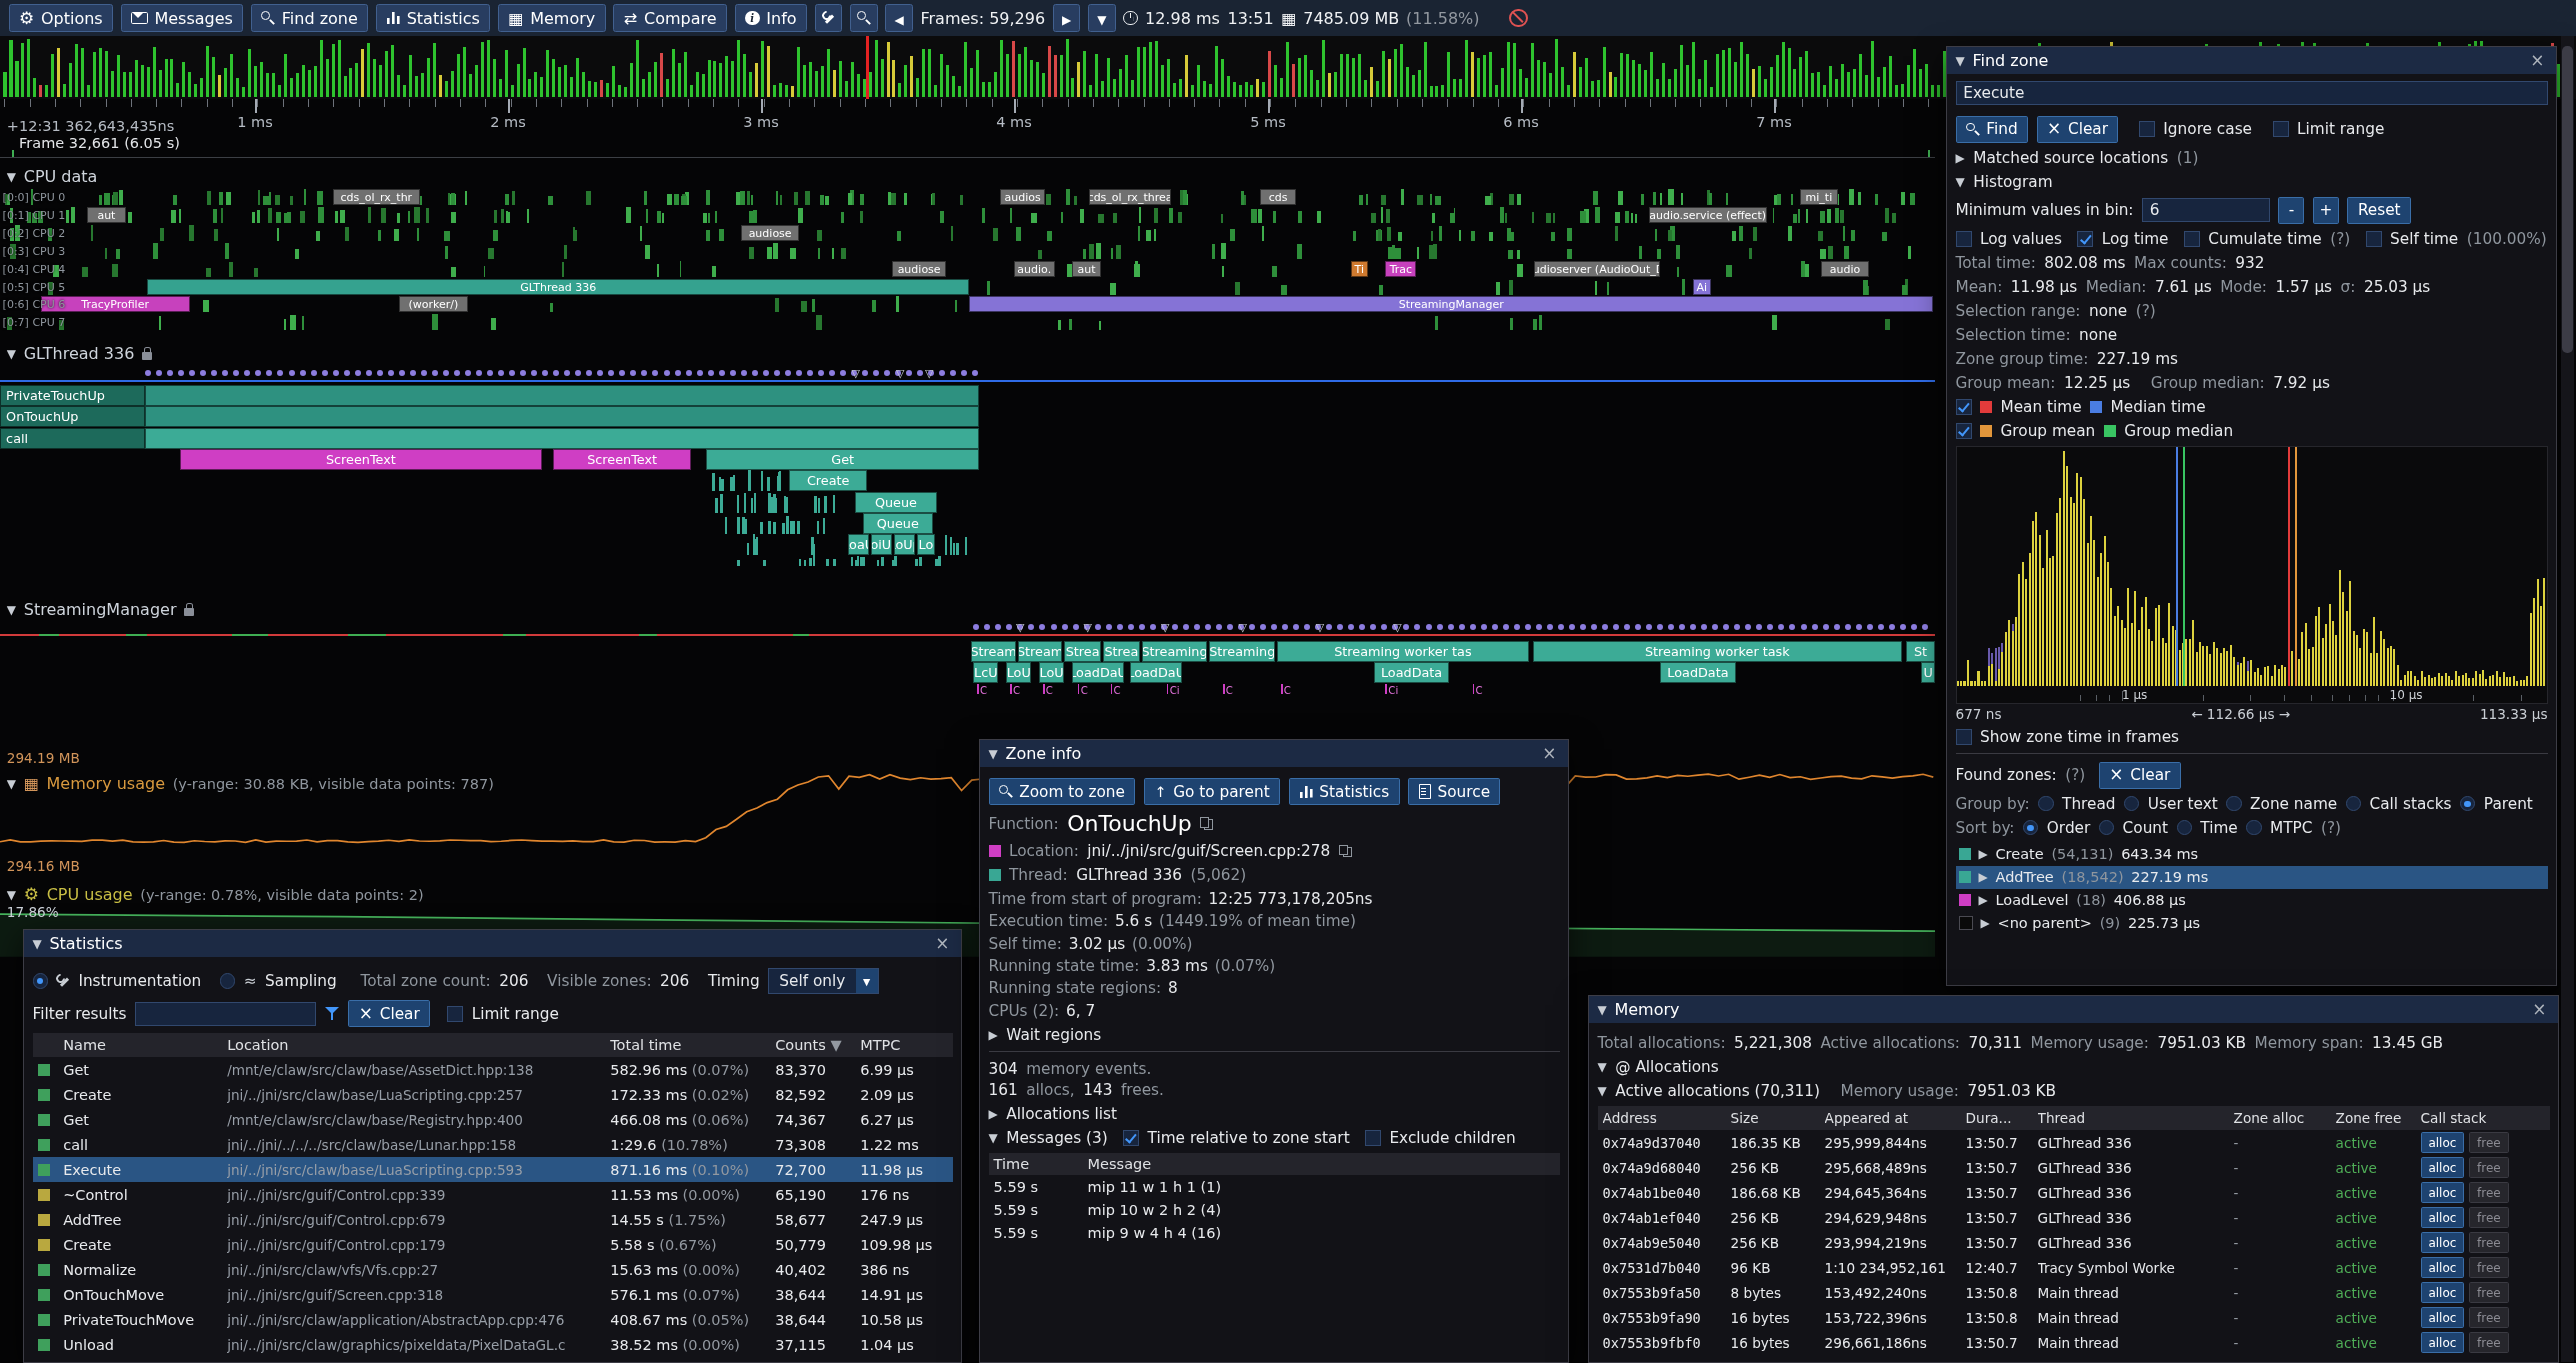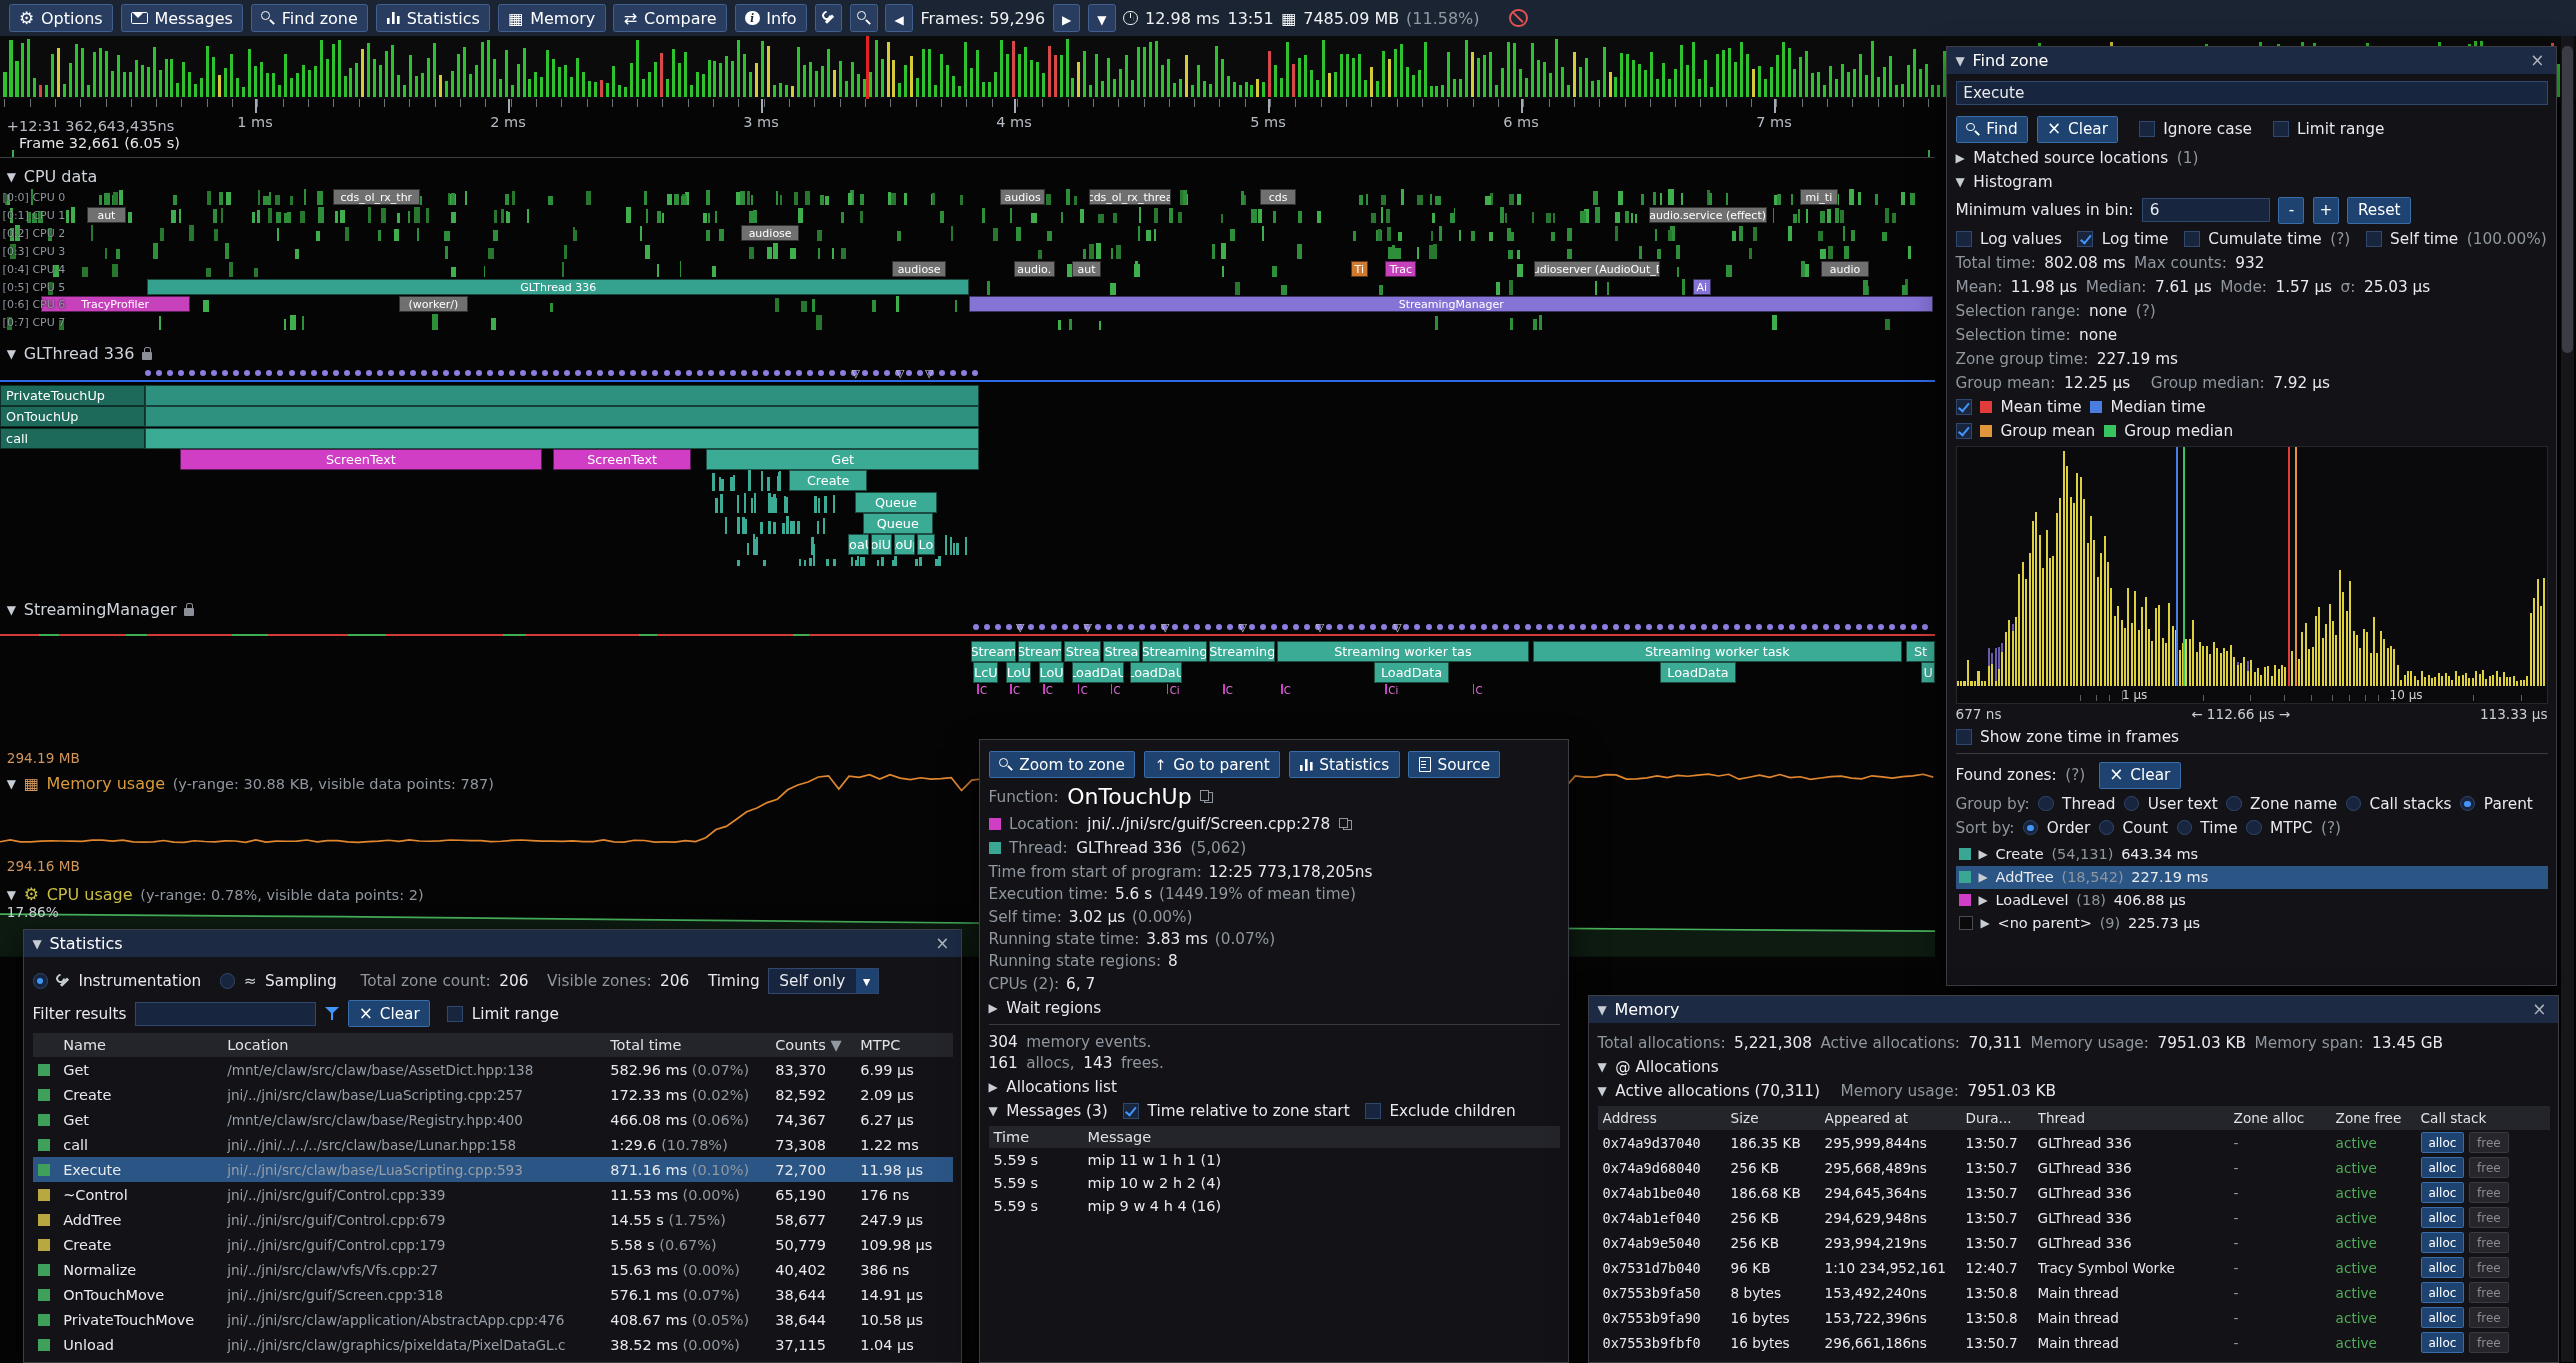--- a/index.html
+++ b/index.html
@@ -1730,20 +1730,25 @@
             <span class="st-loc">jni/../jni/src/claw/graphics/pixeldata/PixelDataGL.c</span>
             <span><span>38.52 ms </span><span class="grey">(0.00%)</span></span>
             <span>37,115</span>
             <span>1.04 µs</span>
           </div>
         </div>
     </div>
   </div>
 
   <div class="win" style="left:979px;top:739px;width:590px;height:624px">
+    <div class="win-title">
+      <span class="tri tri-d"></span>
+      <span>Zone info</span>
+      <span class="win-close ic-x"></span>
+    </div>
     <div class="win-body">
       <div class="w-line" id="zi-buttons">
           <span class="btn">
             <span class="ic ic-mag"></span>
             <span>Zoom to zone</span>
           </span>
           <span class="btn">
             <span class="ic ic-up"></span>
             <span>Go to parent</span>
           </span>

